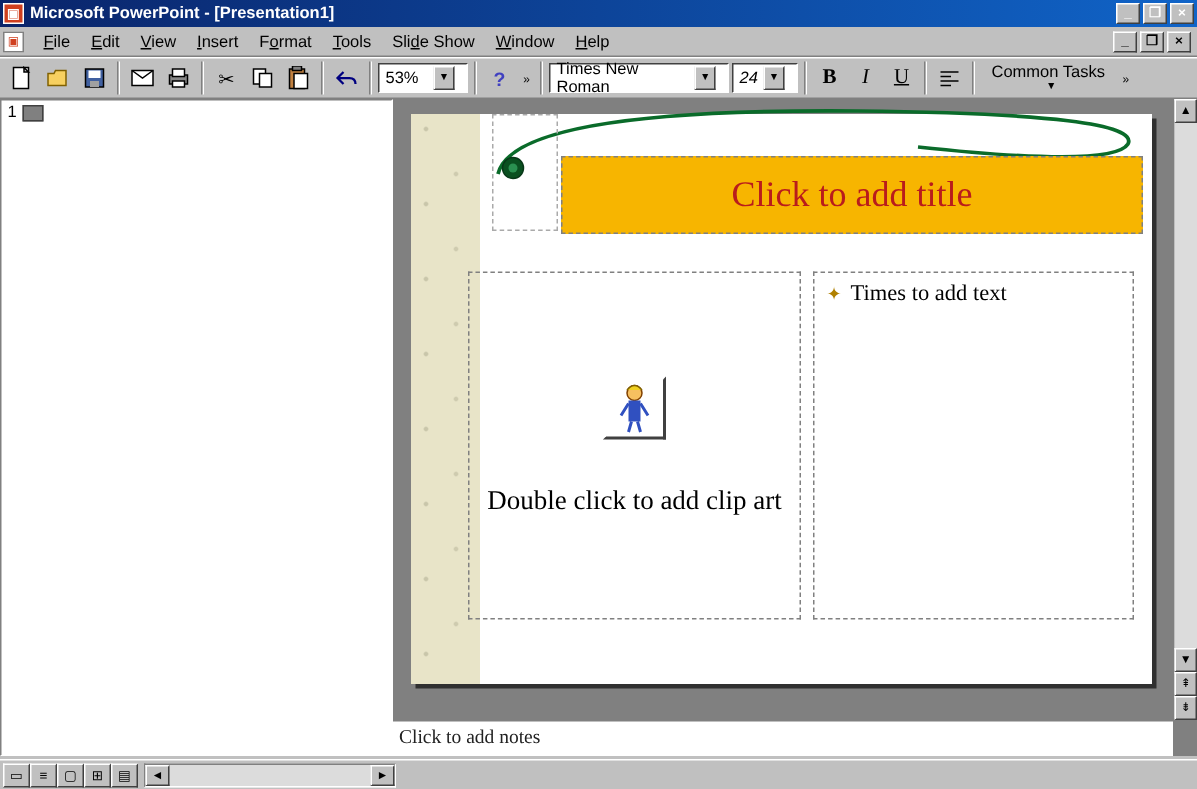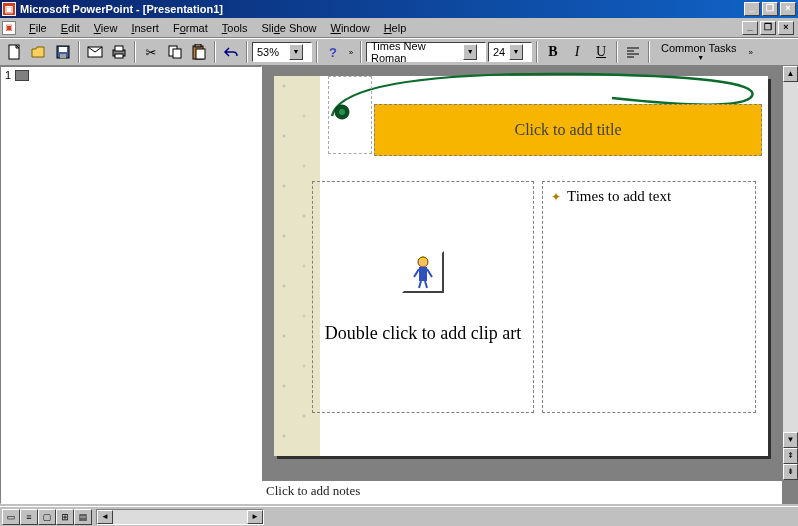--- a/index.html
+++ b/index.html
@@ -107,21 +107,21 @@
   background: #c0c0c0;
   border: 1px solid;
   border-color: #fff #404040 #404040 #fff;
   margin-left: 2px;
   font-size: 7px;
   text-align: center;
   line-height: 14px;
 }
 .zoom-combo { width: 60px; }
 .font-combo { width: 120px; }
-.size-combo { width: 44px; }
+.size-combo { width: 44px; font-style: italic; }
 .common-btn {
   height: 22px;
   padding: 0 6px;
   display: inline-flex;
   align-items: center;
   cursor: pointer;
   border: 1px solid transparent;
   flex-direction: column;
 }
 .common-btn .drop-tri { margin-left: 4px; font-size: 7px; }
@@ -191,22 +191,22 @@
 .title-box {
   position: absolute;
   left: 100px; top: 28px;
   width: 388px; height: 52px;
   background: #f7b500;
   border: 1px dashed #808080;
   display: flex;
   align-items: center;
   justify-content: center;
   font-family: "Times New Roman", serif;
-  font-size: 16px;
-  color: #404040;
+  font-size: 24px;
+  color: #b91c1c;
 }
 .ruler-stub {
   position: absolute;
   left: 54px; top: 0;
   width: 44px; height: 78px;
   border: 1px dashed #aaa;
 }
 .clipart-box {
   position: absolute;
   left: 38px; top: 105px;

